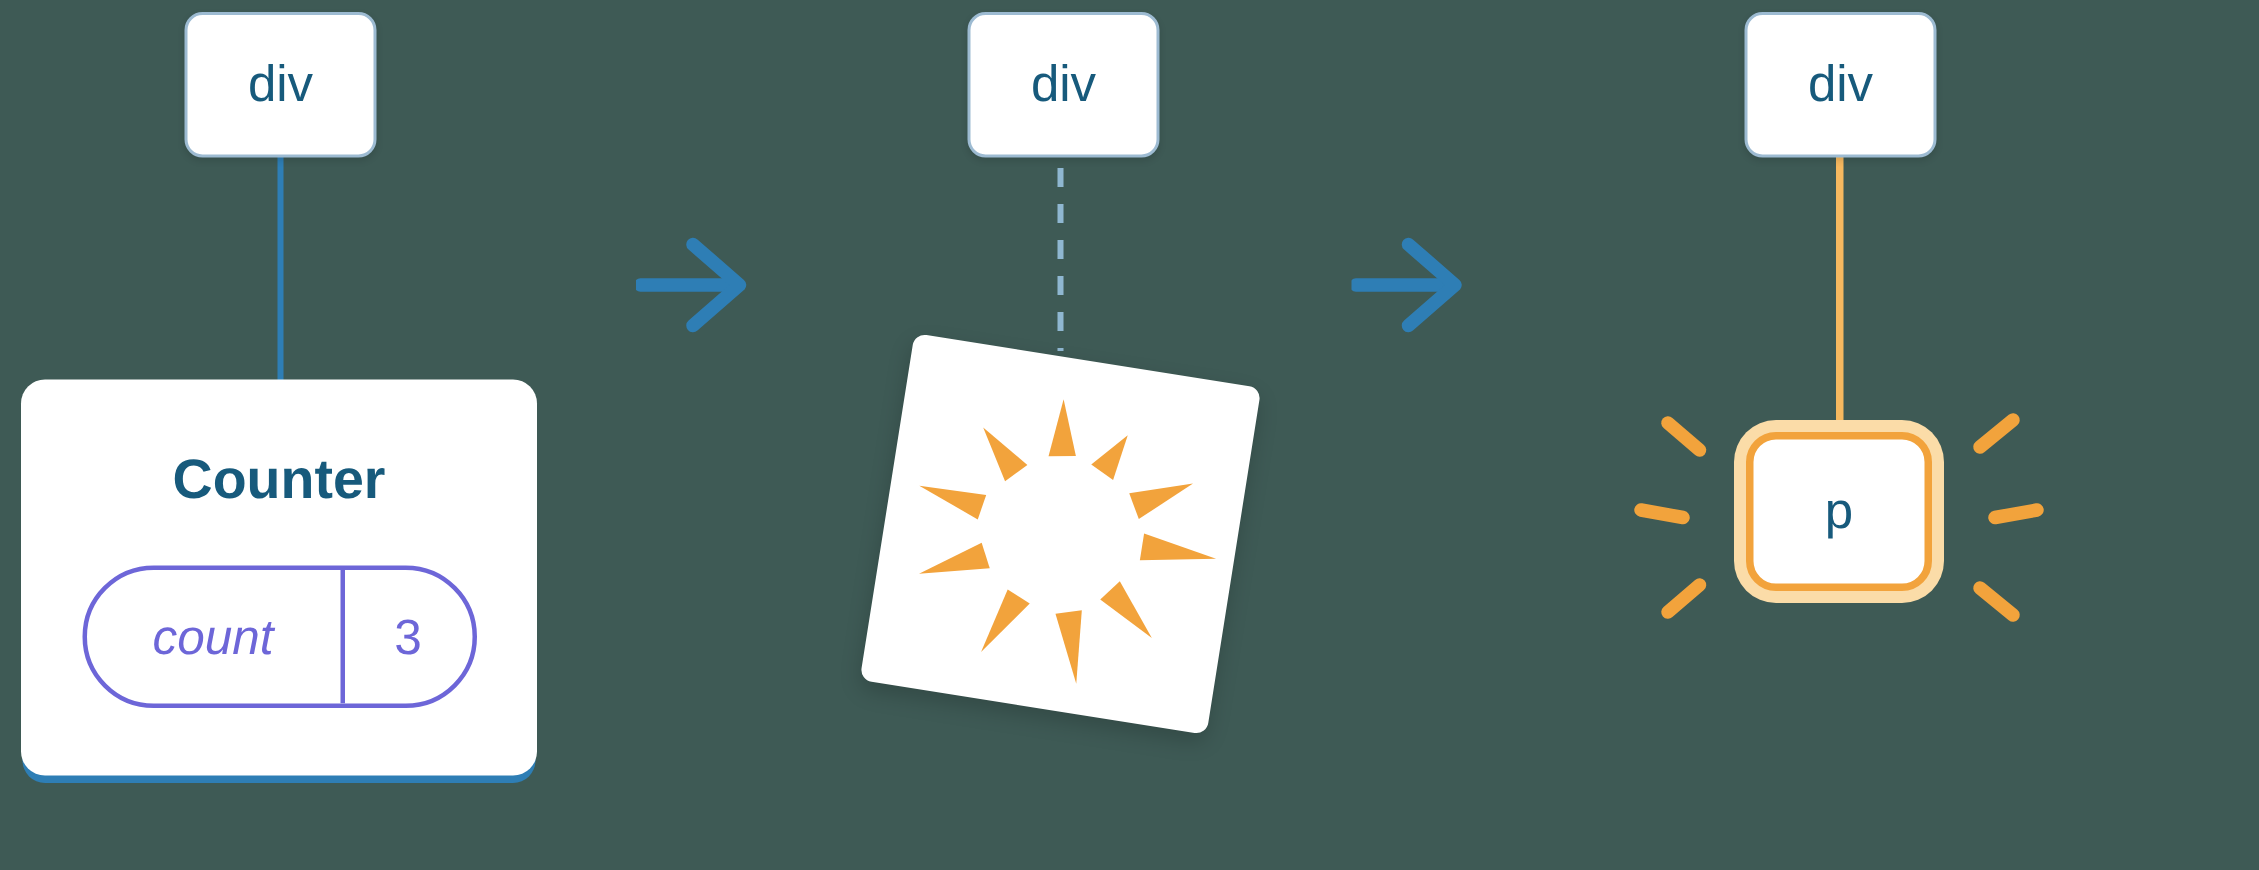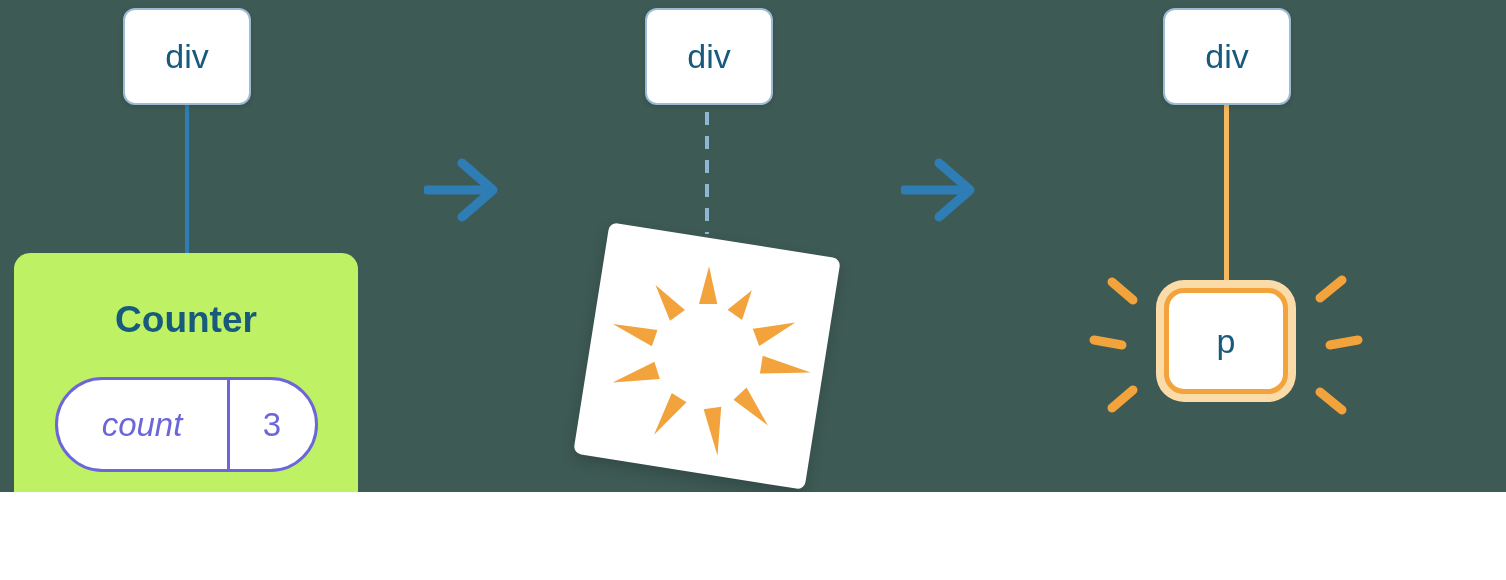--- a/index.html
+++ b/index.html
@@ -12,21 +12,21 @@
     --orange-line: #F6B85F;
     --node-border: #9DBBD2;
     --dashed-blue: #8FB7D1;
   }
   * { box-sizing: border-box; margin: 0; padding: 0; }
   body { font-family: "Liberation Sans", sans-serif; }
 
   .canvas {
     position: relative;
     width: 1506px;
-    height: 492px;
+    height: 580px;
     background: var(--background);
     overflow: hidden;
   }
 
   
   .node-box {
     position: absolute;
     width: 128px;
     height: 97px;
     background: #fff;
@@ -51,21 +51,21 @@
     position: absolute;
     width: 4px;
     background: repeating-linear-gradient(to bottom, var(--dashed-blue) 0 13px, transparent 13px 24px);
   }
 
   
   .counter-card {
     position: absolute;
     left: 14px; top: 253px;
     width: 344px; height: 264px;
-    background: #bef264;
+    background: #ffffff;
     border-radius: 16px;
     box-shadow: 0 6px 0 -1px var(--blue);
     display: flex;
     flex-direction: column;
     align-items: center;
   }
   .counter-title {
     margin-top: 48px;
     font-size: 37px;
     font-weight: 600;

